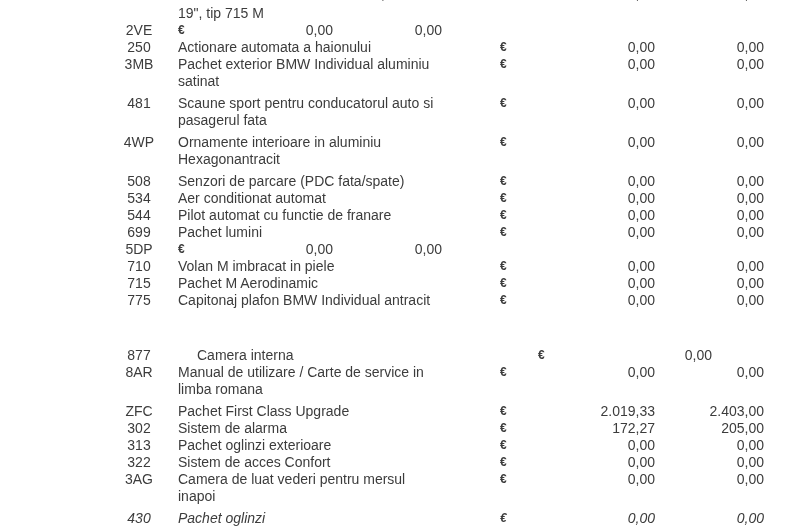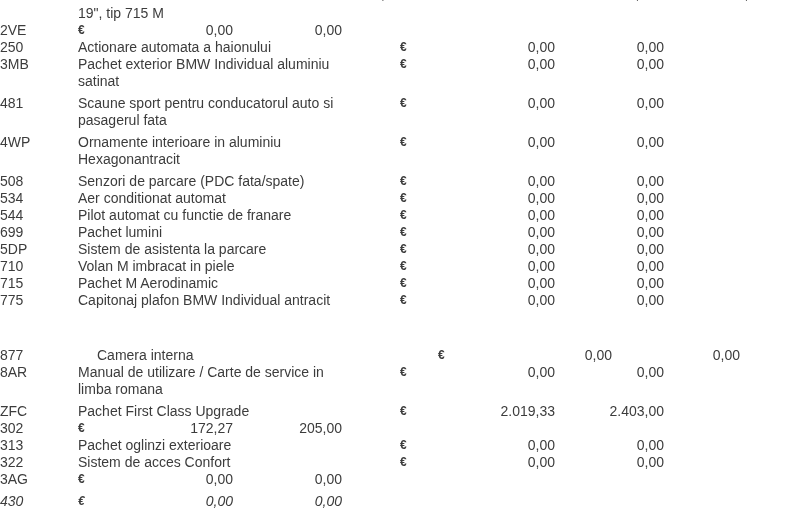--- a/index.html
+++ b/index.html
@@ -9,21 +9,21 @@
     height: 527px;
     overflow: hidden;
     background: #ffffff;
     font-family: "Liberation Sans", "DejaVu Sans", sans-serif;
     font-size: 14px;
     line-height: 17px;
     color: #3c3c3c;
   }
   .content { position: absolute; top: 5px; left: 0; right: 0; }
   .row { display: flex; align-items: flex-start; }
-  .cell-code { width: 78px; flex: none; }
+  .cell-code { margin-left: 100px; width: 78px; flex: none; text-align: center; }
   .cell-desc { width: 322px; flex: none; white-space: pre-line; }
   .cell-euro { width: 20px; flex: none; font-weight: 700; font-size: 12px; line-height: 17px; }
   .cell-p1 { width: 135px; flex: none; text-align: right; }
   .cell-p2 { width: 109px; flex: none; text-align: right; }
   .row.multi { margin-bottom: 5px; }
   .row.gap-large { margin-top: 38px; gap: 19px; }
   .row.gap-small { margin-top: 4px; font-style: italic; }
   
   .clipped-row { position: absolute; top: -14px; left: 0; width: 790px; height: 17px; }
   .clip-frag { position: absolute; left: 381px; top: 0; }
@@ -108,21 +108,20 @@
         </div>
         <div class="row">
           <span class="cell-code">699</span>
           <span class="cell-desc">Pachet lumini</span>
           <span class="cell-euro">€</span>
           <span class="cell-p1">0,00</span>
           <span class="cell-p2">0,00</span>
         </div>
         <div class="row">
           <span class="cell-code">5DP</span>
-          <span class="cell-desc">Sistem de asistenta la parcare</span>
           <span class="cell-euro">€</span>
           <span class="cell-p1">0,00</span>
           <span class="cell-p2">0,00</span>
         </div>
         <div class="row">
           <span class="cell-code">710</span>
           <span class="cell-desc">Volan M imbracat in piele</span>
           <span class="cell-euro">€</span>
           <span class="cell-p1">0,00</span>
           <span class="cell-p2">0,00</span>
@@ -158,46 +157,50 @@
         </div>
         <div class="row">
           <span class="cell-code">ZFC</span>
           <span class="cell-desc">Pachet First Class Upgrade</span>
           <span class="cell-euro">€</span>
           <span class="cell-p1">2.019,33</span>
           <span class="cell-p2">2.403,00</span>
         </div>
         <div class="row">
           <span class="cell-code">302</span>
+          <span class="cell-desc">Sistem de alarma</span>
           <span class="cell-euro">€</span>
           <span class="cell-p1">172,27</span>
           <span class="cell-p2">205,00</span>
         </div>
         <div class="row">
           <span class="cell-code">313</span>
           <span class="cell-desc">Pachet oglinzi exterioare</span>
           <span class="cell-euro">€</span>
           <span class="cell-p1">0,00</span>
           <span class="cell-p2">0,00</span>
         </div>
         <div class="row">
           <span class="cell-code">322</span>
           <span class="cell-desc">Sistem de acces Confort</span>
           <span class="cell-euro">€</span>
           <span class="cell-p1">0,00</span>
           <span class="cell-p2">0,00</span>
         </div>
         <div class="row multi">
           <span class="cell-code">3AG</span>
+          <span class="cell-desc">Camera de luat vederi pentru mersul
+inapoi</span>
           <span class="cell-euro">€</span>
           <span class="cell-p1">0,00</span>
           <span class="cell-p2">0,00</span>
         </div>
         <div class="row gap-small">
           <span class="cell-code">430</span>
+          <span class="cell-desc">Pachet oglinzi</span>
           <span class="cell-euro">€</span>
           <span class="cell-p1">0,00</span>
           <span class="cell-p2">0,00</span>
         </div>
       </div>
   </div>
 
 </div>
 
 </body></html>

